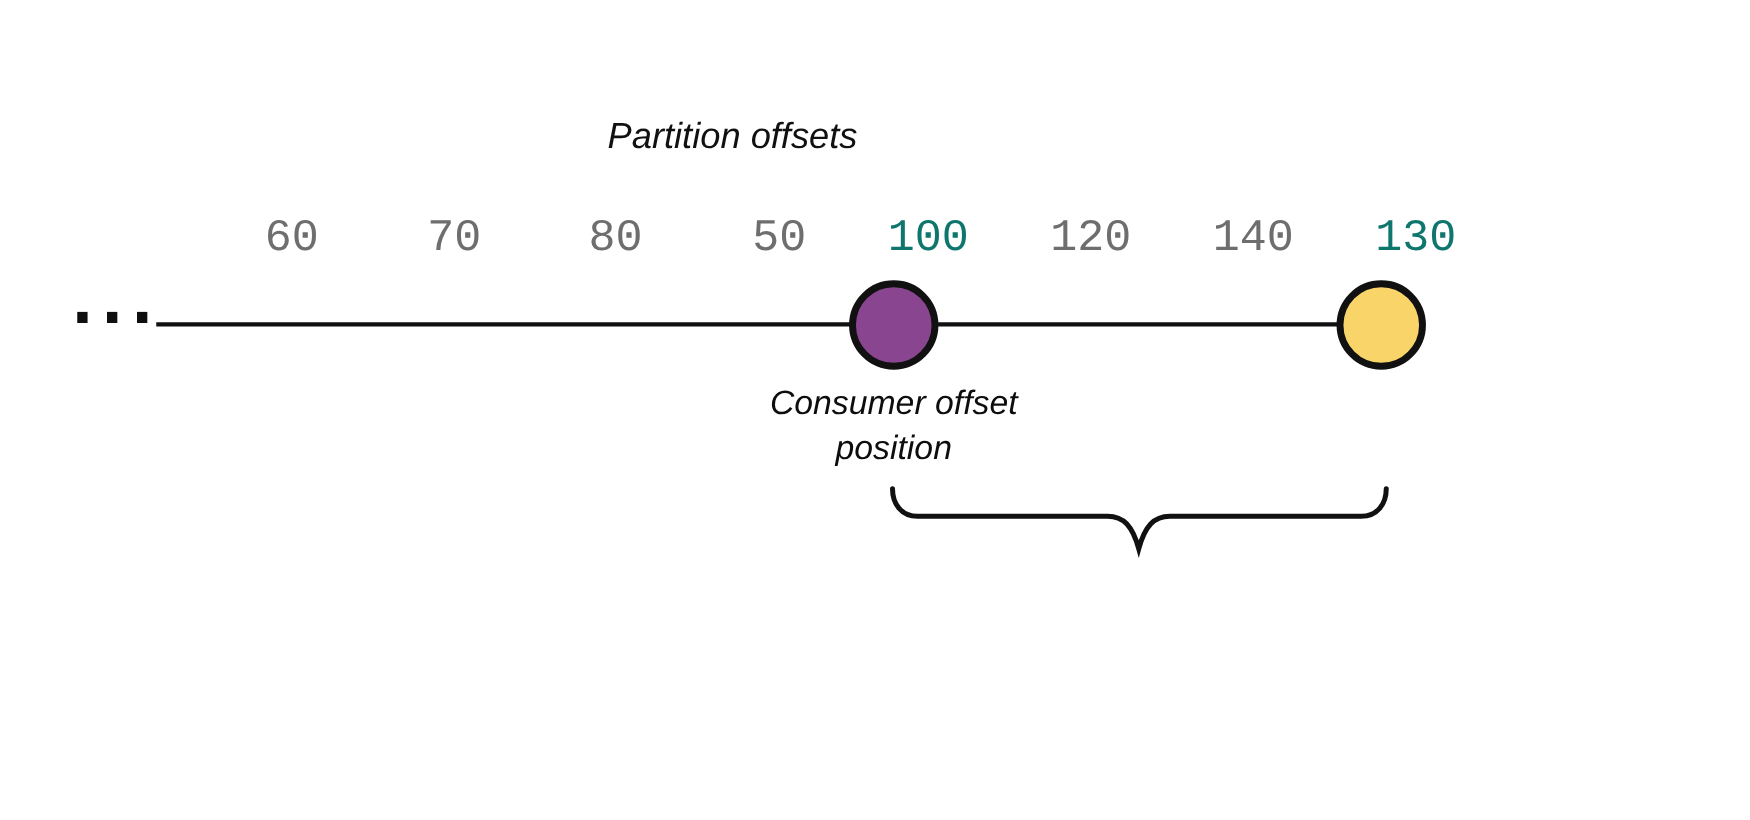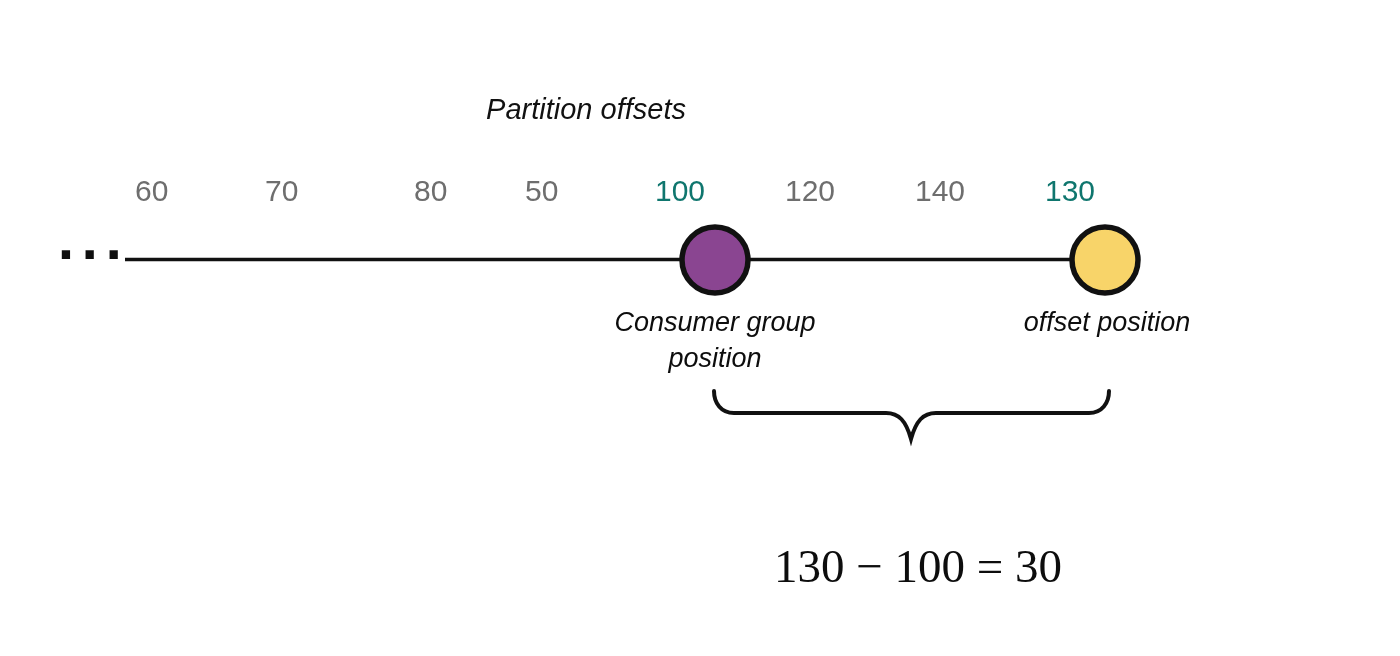--- a/index.html
+++ b/index.html
@@ -18,29 +18,30 @@
     transform: translateX(-50%);
     font-style: italic;
     font-size: 29px;
     color: #111111;
     white-space: nowrap;
   }
   .tick {
     position: absolute;
     top: 176px;
     width: 120px;
-    text-align: left;
-    font-size: 30px;
+    text-align: right;
+    font-size: 36px;
     line-height: 30px;
     color: #6e6e6e;
+    font-family: Liberation Mono, monospace;
   }
   .tick.strong { color: #0f766e; }
   .tick.t60  { left: 135px; }
   .tick.t70  { left: 265px; }
-  .tick.t80  { left: 414px; }
+  .tick.t80  { left: 394px; }
   .tick.t90  { left: 525px; }
   .tick.t100 { left: 655px; }
   .tick.t110 { left: 785px; }
   .tick.t120 { left: 915px; }
   .tick.t130 { left: 1045px; }
   .ellipsis {
     position: absolute;
     left: 57px;
     top: 219px;
     font-family: "DejaVu Sans", sans-serif;
@@ -114,24 +115,22 @@
     <path d="M 714 391
              C 714 403, 721 413, 734 413
              L 886 413
              C 899 413, 906 421, 911 439
              C 916 421, 923 413, 936 413
              L 1089 413
              C 1102 413, 1109 403, 1109 391" fill="none" stroke="#111111" stroke-width="4" stroke-linecap="round"></path>
   </svg>
 
   <div class="marker-label consumer">
-    <div>Consumer group</div>
+    <div>Consumer offset</div>
     <div>position</div>
   </div>
 
   <div class="marker-label produced">
-    <div>offset position</div>
   </div>
 
 
-  <div class="equation">130 − 100 = 30</div>
 
 </div>
 
 </body></html>

